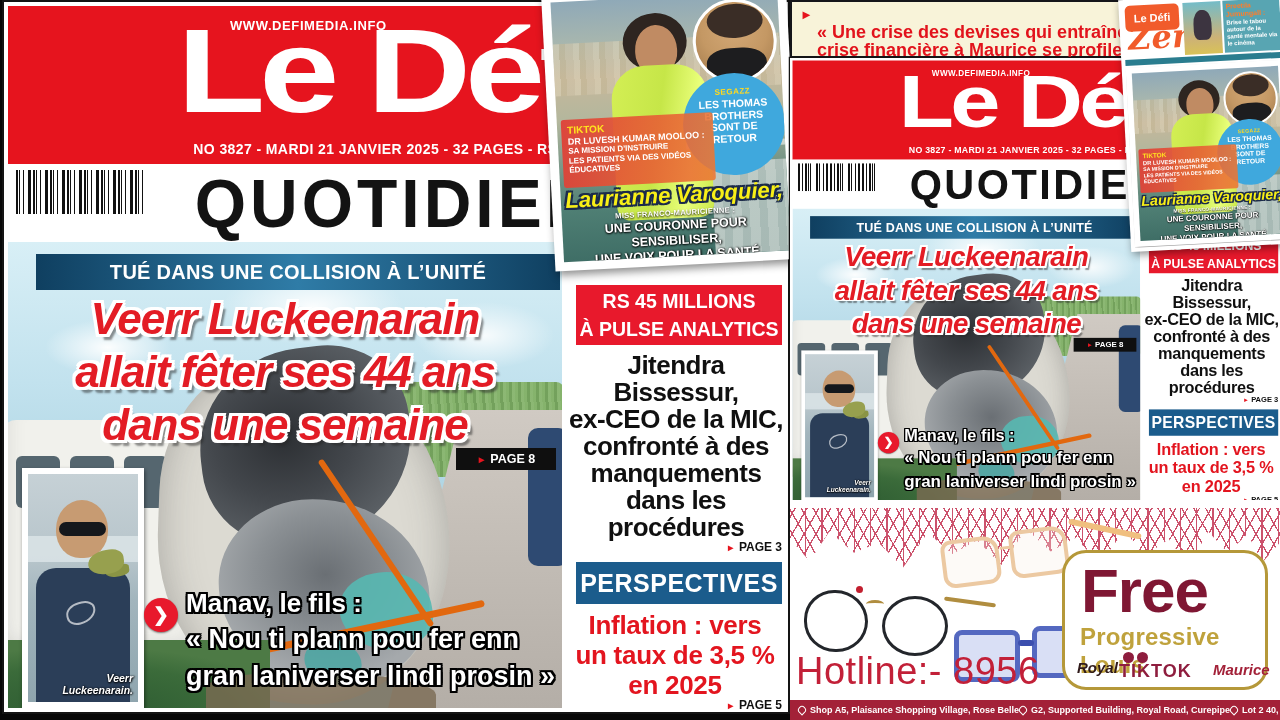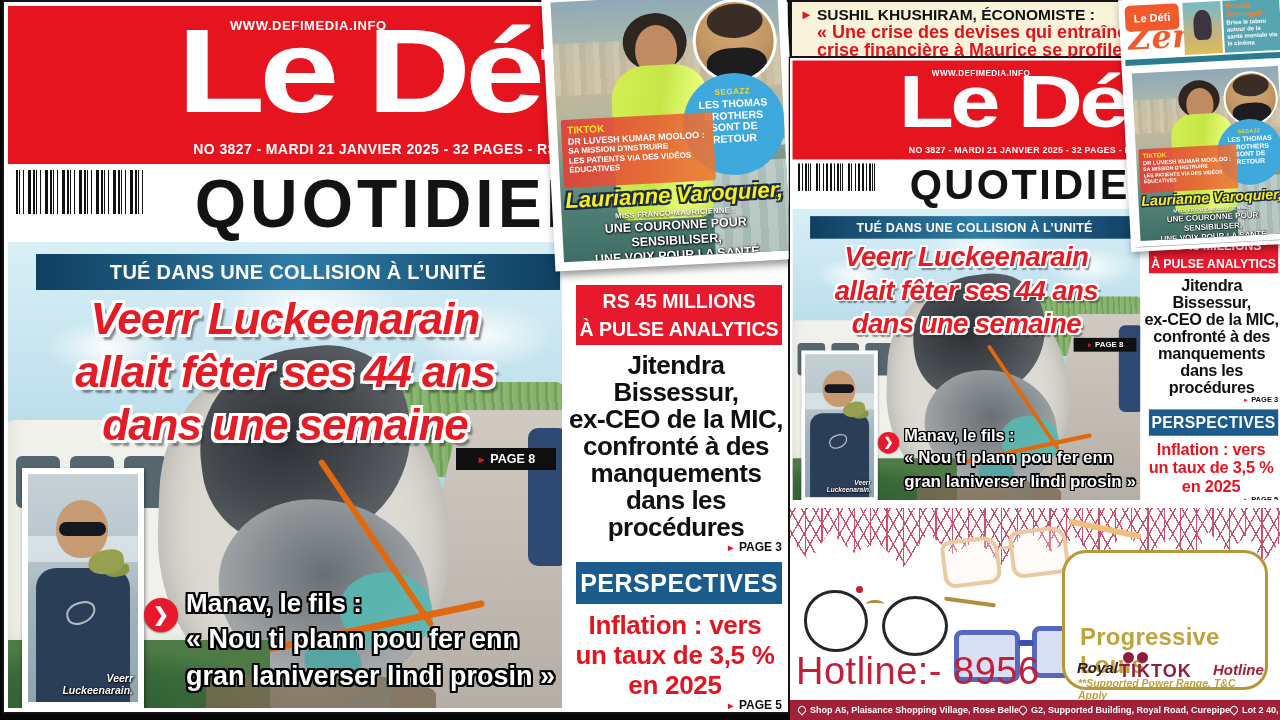--- a/index.html
+++ b/index.html
@@ -263,21 +263,20 @@
       <div class="lsub2">
         <div>UNE COURONNE POUR SENSIBILISER,</div>
         <div>UNE VOIX POUR LA SANTÉ</div>
       </div>
     </div>
   </div>
 </div>
 
   <div class="tstrip">
     <div class="tarrow">►</div>
-    <div class="tname">SUSHIL KHUSHIRAM, ÉCONOMISTE :</div>
     <div class="tq" style="top:21px;">« Une crise des devises qui entraînera une</div>
     <div class="tq" style="top:39px;">crise financière à Maurice se profile »</div>
     <div class="tp6"><span class="arrow">►</span> <span>PAGE 6</span></div>
   </div>
 
   <div class="abs" style="left:790px;top:58px;width:784px;height:710px;transform:scale(0.6275);transform-origin:0 0;">
   <div class="fp">
     <div class="mast">
       <div class="site">WWW.DEFIMEDIA.INFO</div>
       <div class="logo">Le Défi</div>
@@ -429,29 +428,29 @@
     <div class="lens" style="left:210px;top:46px;width:14px;height:8px;border-top:3px solid #ecc9a2;transform:rotate(-7deg);"></div>
     <div class="lens" style="left:278px;top:26px;width:74px;height:6px;background:#f0bf7f;transform:rotate(12deg);border-radius:3px;"></div>
 
     <div class="lens" style="left:164px;top:130px;width:66px;height:52px;border:5px solid #5468c0;border-radius:8px;background:rgba(120,140,220,.28);"></div>
     <div class="lens" style="left:242px;top:126px;width:66px;height:52px;border:5px solid #5468c0;border-radius:8px;background:rgba(120,140,220,.28);"></div>
     <div class="lens" style="left:228px;top:140px;width:16px;height:6px;background:#3c4fae;border-radius:3px;"></div>
     <div class="lens" style="left:306px;top:130px;width:72px;height:7px;background:#191c22;transform:rotate(6deg);border-radius:3px;"></div>
     <div class="lens" style="left:290px;top:118px;width:60px;height:6px;background:#191c22;transform:rotate(-4deg);border-radius:3px;"></div>
 
     <div class="freebox">
+      <div class="free">Free</div>
       <div class="prog">Progressive Louis</div>
       <div class="withrow">
         <span class="with">Royal</span>
         <span class="sgl1"></span>
         <span class="sgl2"></span>
         <span class="siniman">TIKTOK</span>
-        <span class="frames">Hotline</span>
-      </div>
-      <div class="terms">**Supported Power Range. T&amp;C Apply</div>
+        <span class="frames">Maurice</span>
+      </div>
     </div>
     <div class="hotline">Hotline:- 8956</div>
   </div>
 
   <div class="addrbar">
     <span class="addr">
         <span class="pin"></span>
         <span>Shop A5, Plaisance Shopping Village, Rose Belle</span>
       </span>
     <span class="addr">

